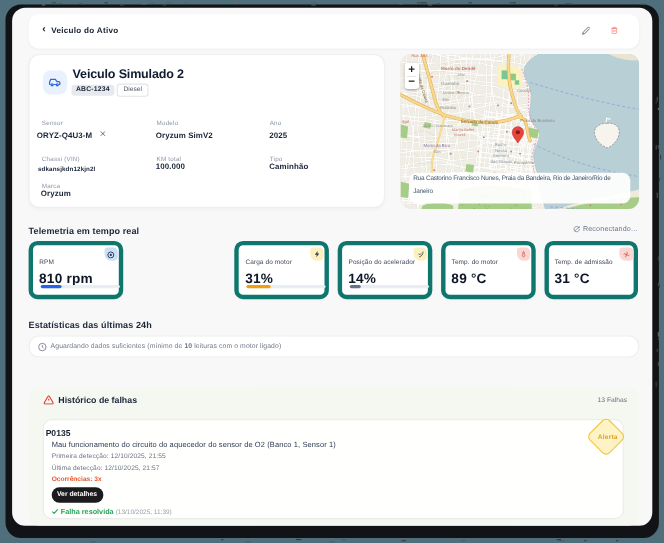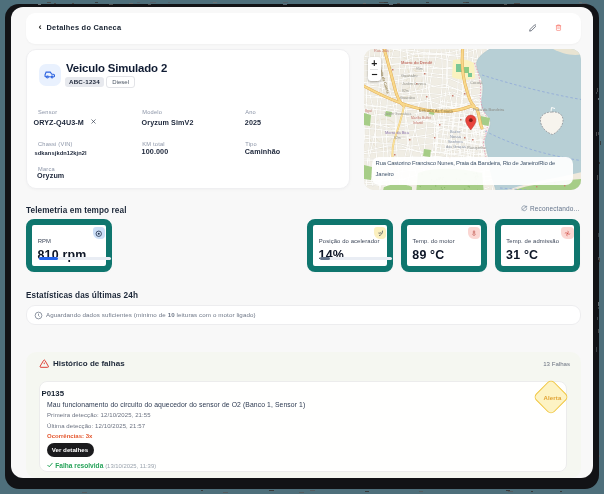--- a/index.html
+++ b/index.html
@@ -22,21 +22,21 @@
 .badge2 { display:inline-block; background:#fff; color:#4b5563; font-size:6px; padding:1.6px 5px; border:0.7px solid #e3e4e8; border-radius:3px; margin-left:2.5px; }
 .grid { position:absolute; left:6px; top:52.5px; }
 .grid > div { white-space:nowrap; line-height:1; font-size:7.2px; }
 .glabel { font-size:5.7px; color:#8b94a7; letter-spacing:0.2px; }
 .gvalue { font-size:7.2px; color:#1a2438; font-weight:bold; letter-spacing:0.1px; }
 
 .map { position:absolute; left:352.5px; top:41.5px; width:217px; height:141px; border-radius:10px; overflow:hidden; background:#eceadf; }
 
 .h2 { position:absolute; left:15px; font-size:8.2px; font-weight:bold; color:#1c2738; letter-spacing:0.1px; }
 .recon { position:absolute; right:13.5px; top:198px; font-size:6.5px; color:#64748b; letter-spacing:0.15px; }
-.tcard { position:absolute; top:211.5px; width:85.8px; height:53px; background:#fff; border-radius:8px; border:6px solid #0f766e; box-shadow:0 1px 2px rgba(0,0,0,0.02); }
+.tcard { position:absolute; top:211.5px; width:85.8px; height:53px; background:#fff; border-radius:8px; border:4px solid #0f766e; box-shadow:0 1px 2px rgba(0,0,0,0.02); }
 .tcard .ibox { position:absolute; right:0.8px; top:2.3px; width:12.2px; height:12.6px; border-radius:3px 4px 4px 6px; }
 .tcard .tlabel { position:absolute; left:5.7px; top:13.6px; font-size:5.9px; color:#3d4759; letter-spacing:0.1px; white-space:nowrap; }
 .tcard .tvalue { position:absolute; left:5.5px; top:23px; font-size:12.4px; font-weight:bold; color:#0d1526; letter-spacing:0.2px; }
 .tcard .track { position:absolute; left:6.5px; bottom:6px; width:72px; height:2.4px; background:#e9edf4; border-radius:2px; }
 .tcard .fill { height:100%; border-radius:2px; }
 
 .infobar { position:absolute; left:15px; top:298px; width:554.5px; height:20px; background:#fff; border:1px solid #ededef; border-radius:9px; }
 .infobar .t { position:absolute; left:19px; top:5.2px; font-size:6.2px; color:#6e7787; letter-spacing:0.1px; }
 
 .fault { position:absolute; left:15px; top:344.5px; width:554.5px; height:126px; background:#f5f7f1; border-radius:10px; }
@@ -110,21 +110,21 @@
 <div style="position:absolute;left:419px;top:491.3px;width:3.6px;height:1px;background:#555c60;"></div>
 <div style="position:absolute;left:269px;top:489.7px;width:5.4px;height:1px;background:#3a3a3a;"></div>
 <div style="position:absolute;left:201px;top:489.6px;width:2.4px;height:1px;background:#3a3a3a;"></div>
 <div style="position:absolute;left:299px;top:491.8px;width:4.5px;height:1px;background:#555c60;"></div>
 <div style="position:absolute;left:506px;top:489.9px;width:3.5px;height:1px;background:#3a3a3a;"></div>
 <div style="position:absolute;left:310px;top:490.4px;width:5.0px;height:1px;background:#555c60;"></div>
 <div class="page">
 
   <div class="hdr">
     <span class="back">‹</span>
-    <span class="title">Detalhes do Caneca</span>
+    <span class="title">Veiculo do Ativo</span>
     <svg class="icon-pencil" viewBox="0 0 24 24" fill="none" stroke="#2b3446" stroke-width="2">
         <path d="M17 3a2.8 2.8 0 1 1 4 4L7.5 20.5 2 22l1.5-5.5L17 3z"></path>
       </svg>
     <svg class="icon-trash" viewBox="0 0 24 24" fill="none" stroke="#f87d72" stroke-width="2.2">
         <path d="M3 6h18M8 6V4a1 1 0 0 1 1-1h6a1 1 0 0 1 1 1v2m3 0v14a2 2 0 0 1-2 2H7a2 2 0 0 1-2-2V6h14z"></path>
         <path d="M10 11v6M14 11v6"></path>
       </svg>
   </div>
 
   <div class="vcard">
@@ -496,20 +496,32 @@
           <circle cx="12" cy="12" r="8.6"></circle>
           <circle cx="12" cy="12" r="3.2" fill="#24334d" stroke="none"></circle>
         </svg>
     </div>
     <div class="tlabel">RPM</div>
     <div class="tvalue">810 rpm</div>
     <div class="track">
         <div class="fill" style="width:27%; background:#2563eb;"></div>
       </div>
   </div>
+  <div class="tcard" style="left:202.4px;">
+    <div class="ibox" style="background:#fcf0bf;">
+      <svg style="position:absolute;left:3px;top:2.5px;" width="7" height="8" viewBox="0 0 24 24" fill="#323c4e">
+          <path d="M13 2 4 14h6l-1 8 9-12h-6l1-8z"></path>
+        </svg>
+    </div>
+    <div class="tlabel">Carga do motor</div>
+    <div class="tvalue">31%</div>
+    <div class="track">
+        <div class="fill" style="width:31%; background:#f59e0b;"></div>
+      </div>
+  </div>
   <div class="tcard" style="left:296.1px;">
     <div class="ibox" style="background:#fcf0bf;">
       <svg style="position:absolute;left:3px;top:2.5px;" width="7" height="8" viewBox="0 0 24 24" fill="none" stroke="#323c4e" stroke-width="2.4">
           <path d="M7 21c8-2 12-8 12-17"></path>
           <path d="M5 12c3 1 6 1 9-1"></path>
         </svg>
     </div>
     <div class="tlabel">Posição do acelerador</div>
     <div class="tvalue">14%</div>
     <div class="track">

